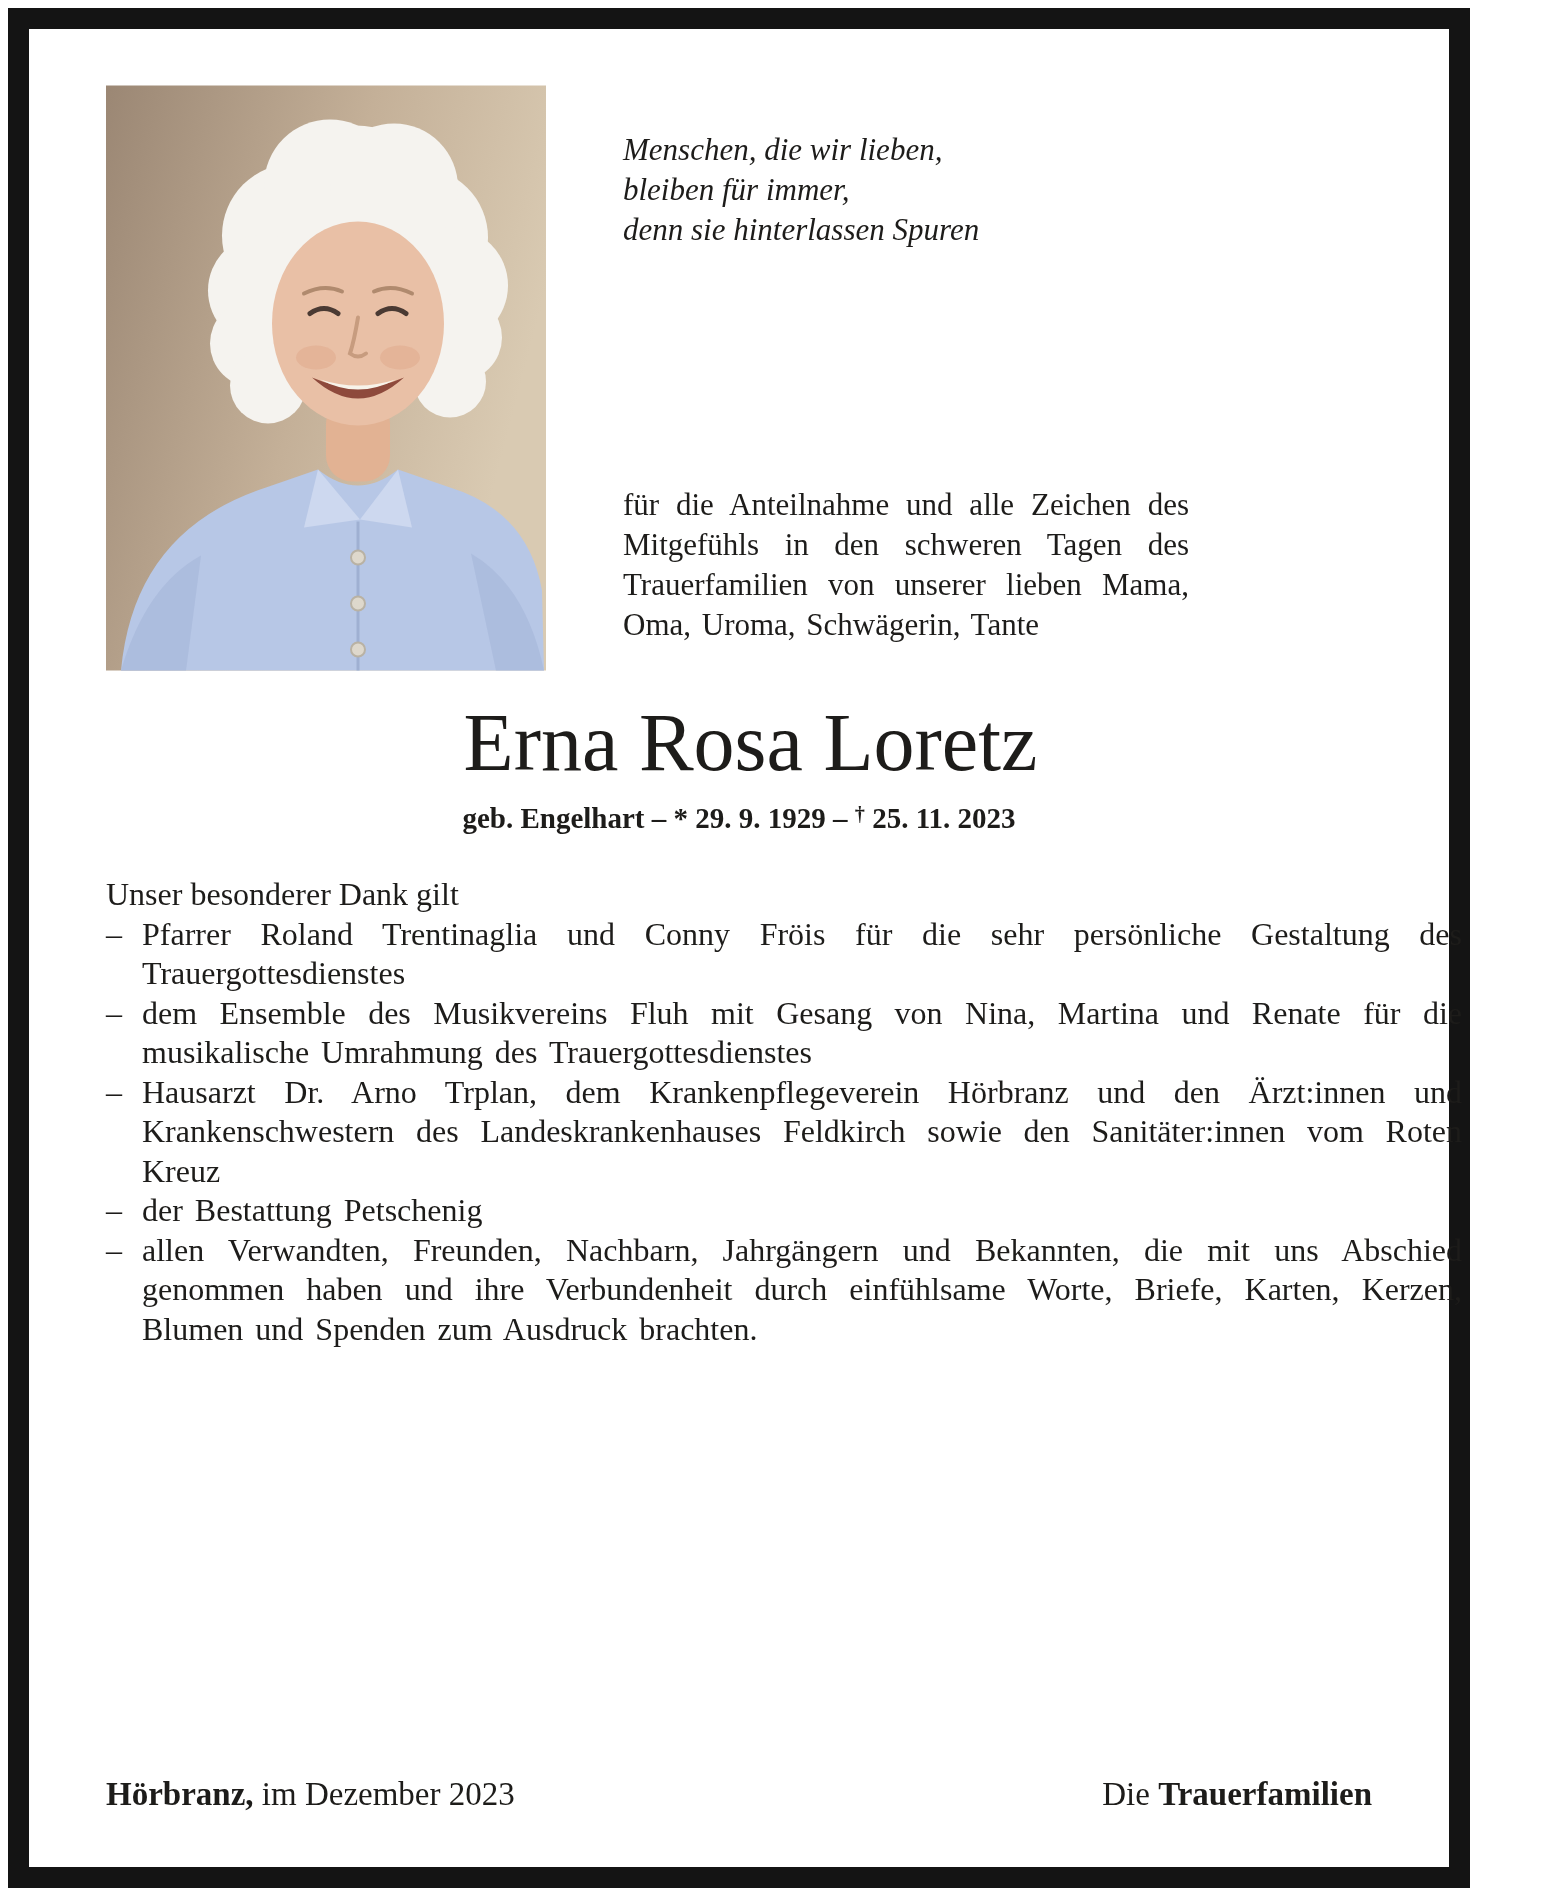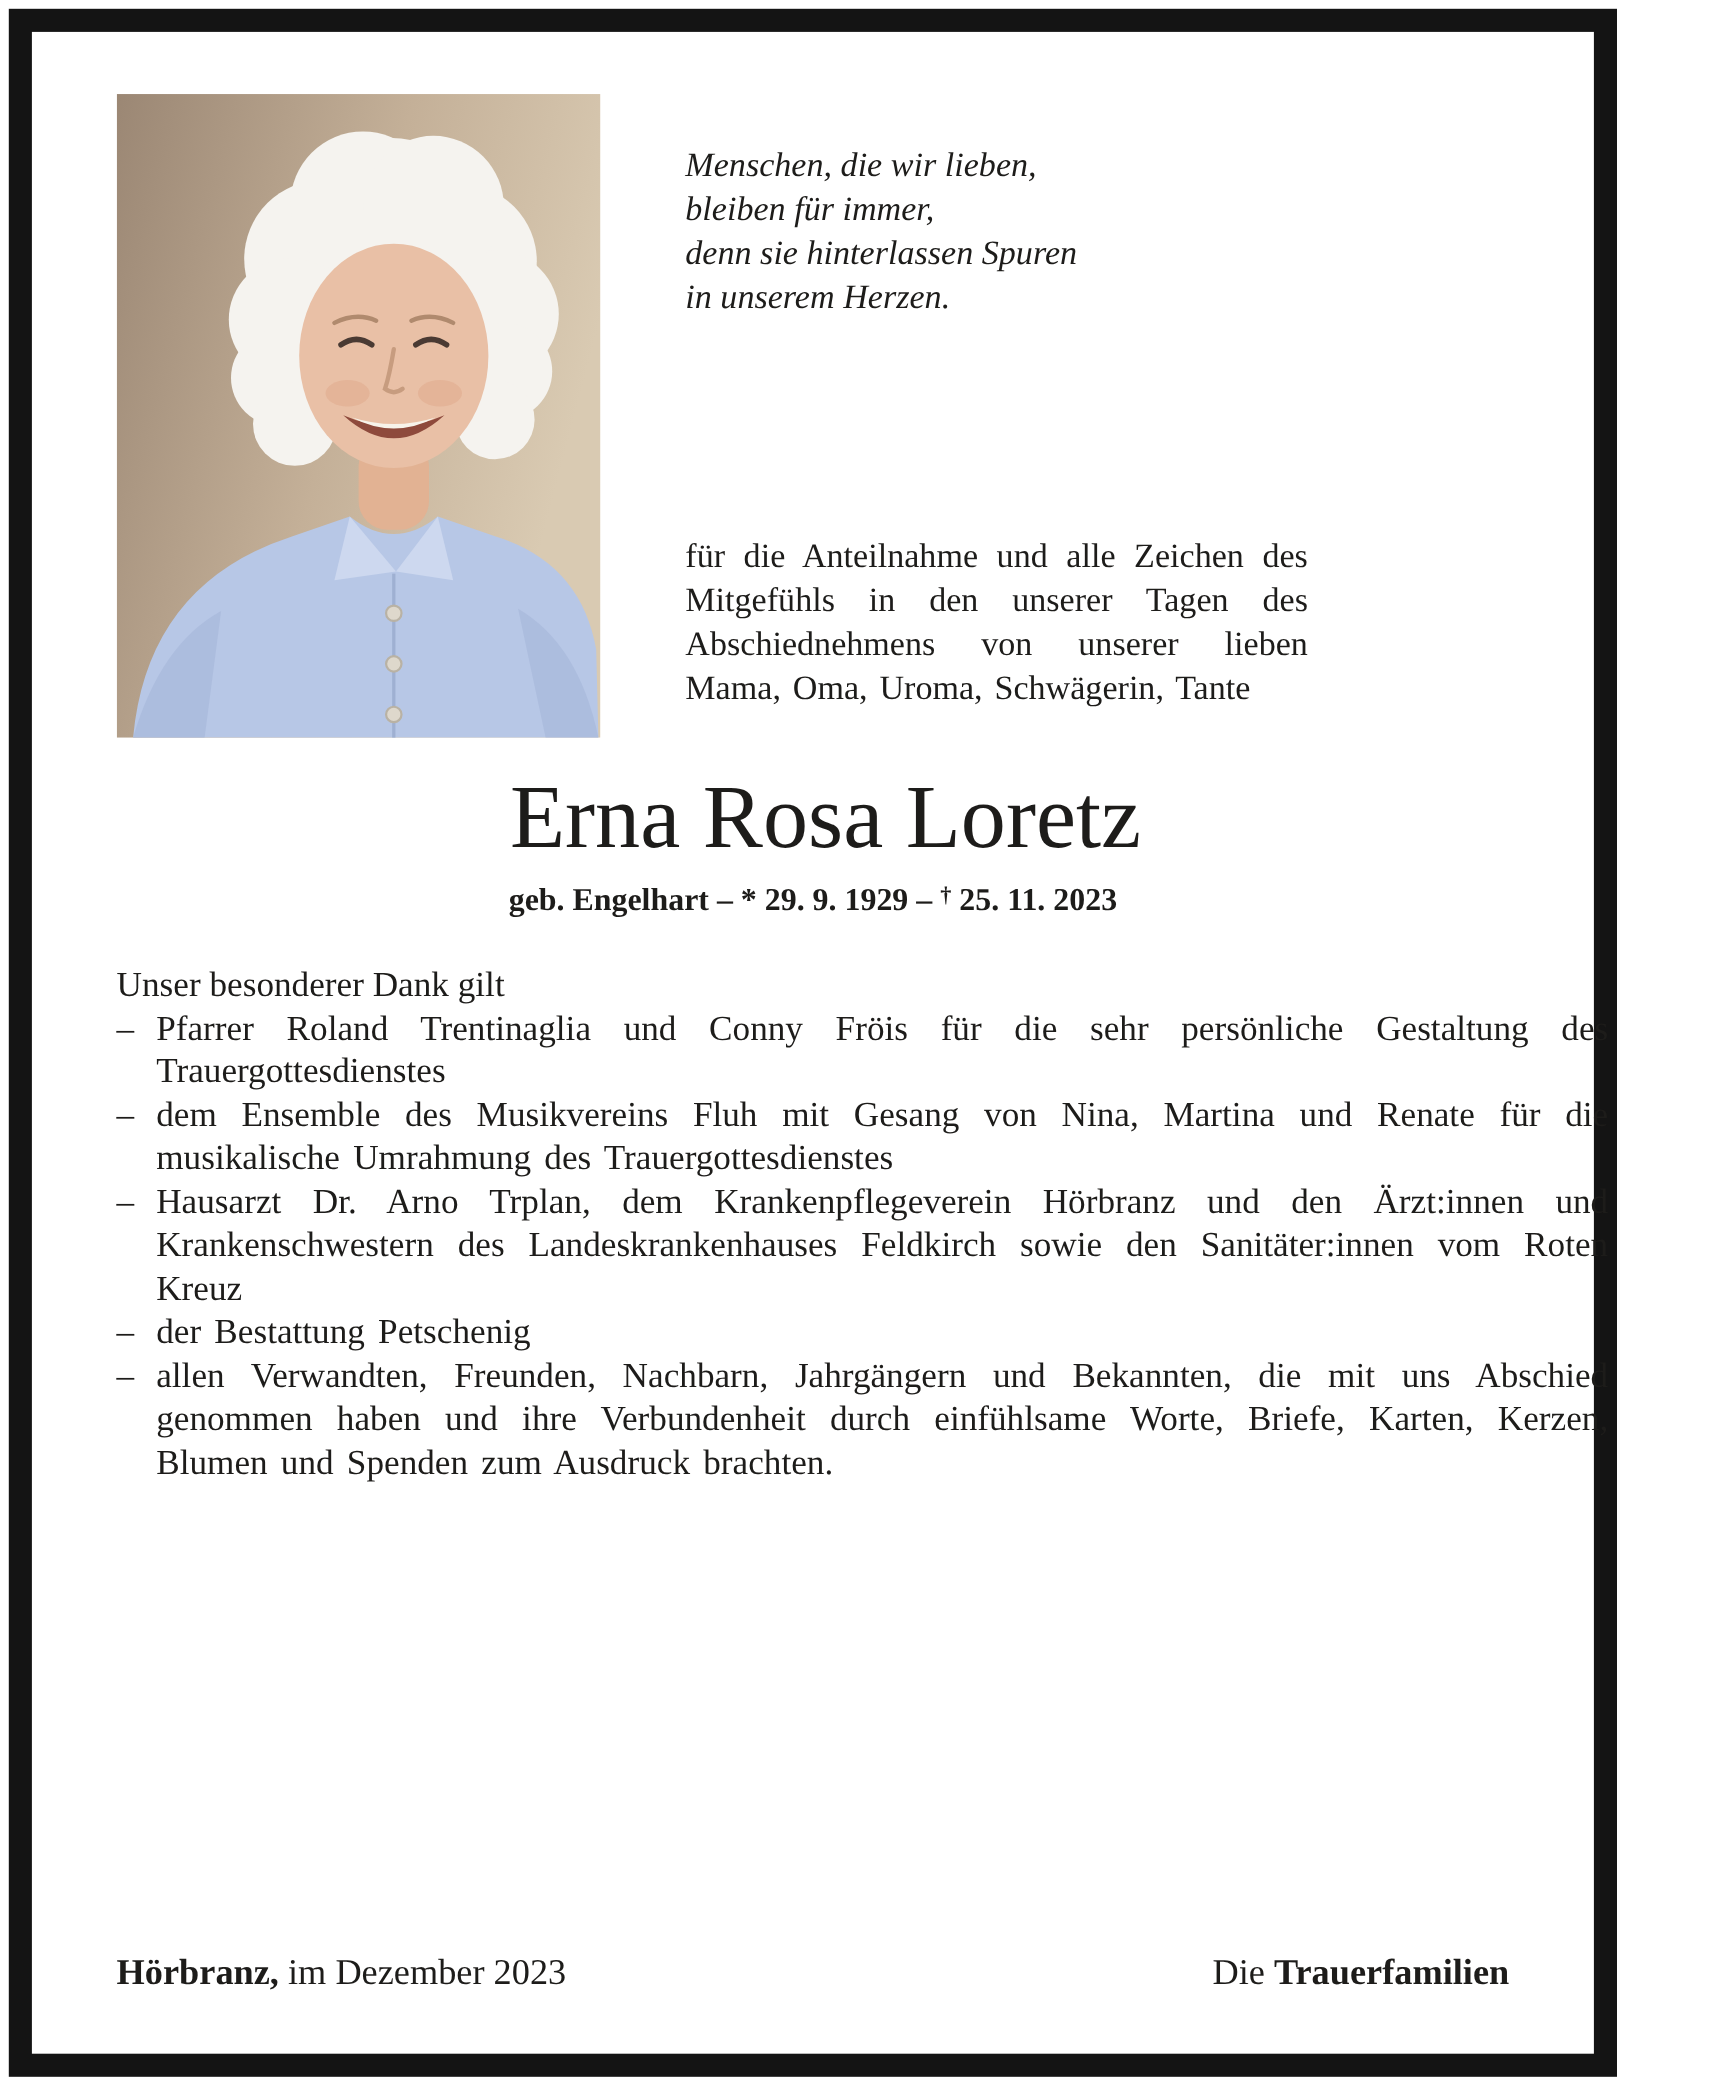--- a/index.html
+++ b/index.html
@@ -119,25 +119,24 @@
 
       <path d="M 206 292 Q 252 334 298 292 Q 252 312 206 292 Z" fill="#8e4a3c"></path>
       <path d="M 214 294 Q 252 314 290 294 Q 252 306 214 294 Z" fill="#f7f3ea"></path>
     </svg>
   </div>
 
   <div class="quote">
     <div>Menschen, die wir lieben,</div>
     <div>bleiben für immer,</div>
     <div>denn sie hinterlassen Spuren</div>
-    <div>in unserem Herzen.</div>
   </div>
 
 
-  <div class="thanks">für die Anteilnahme und alle Zeichen des Mitgefühls in den unserer Tagen des Abschiednehmens von unserer lieben Mama, Oma, Uroma, Schwägerin, Tante</div>
+  <div class="thanks">für die Anteilnahme und alle Zeichen des Mitgefühls in den schweren Tagen des Trauerfamilien von unserer lieben Mama, Oma, Uroma, Schwägerin, Tante</div>
 
   <div class="name">Erna Rosa Loretz</div>
   <div class="vitals">
     <span>geb. Engelhart – * 29. 9. 1929 – </span><span class="dagger">†</span><span> 25. 11. 2023</span>
   </div>
 
   <div class="body">
     <div class="intro">Unser besonderer Dank gilt</div>
 
     <div class="ack">

